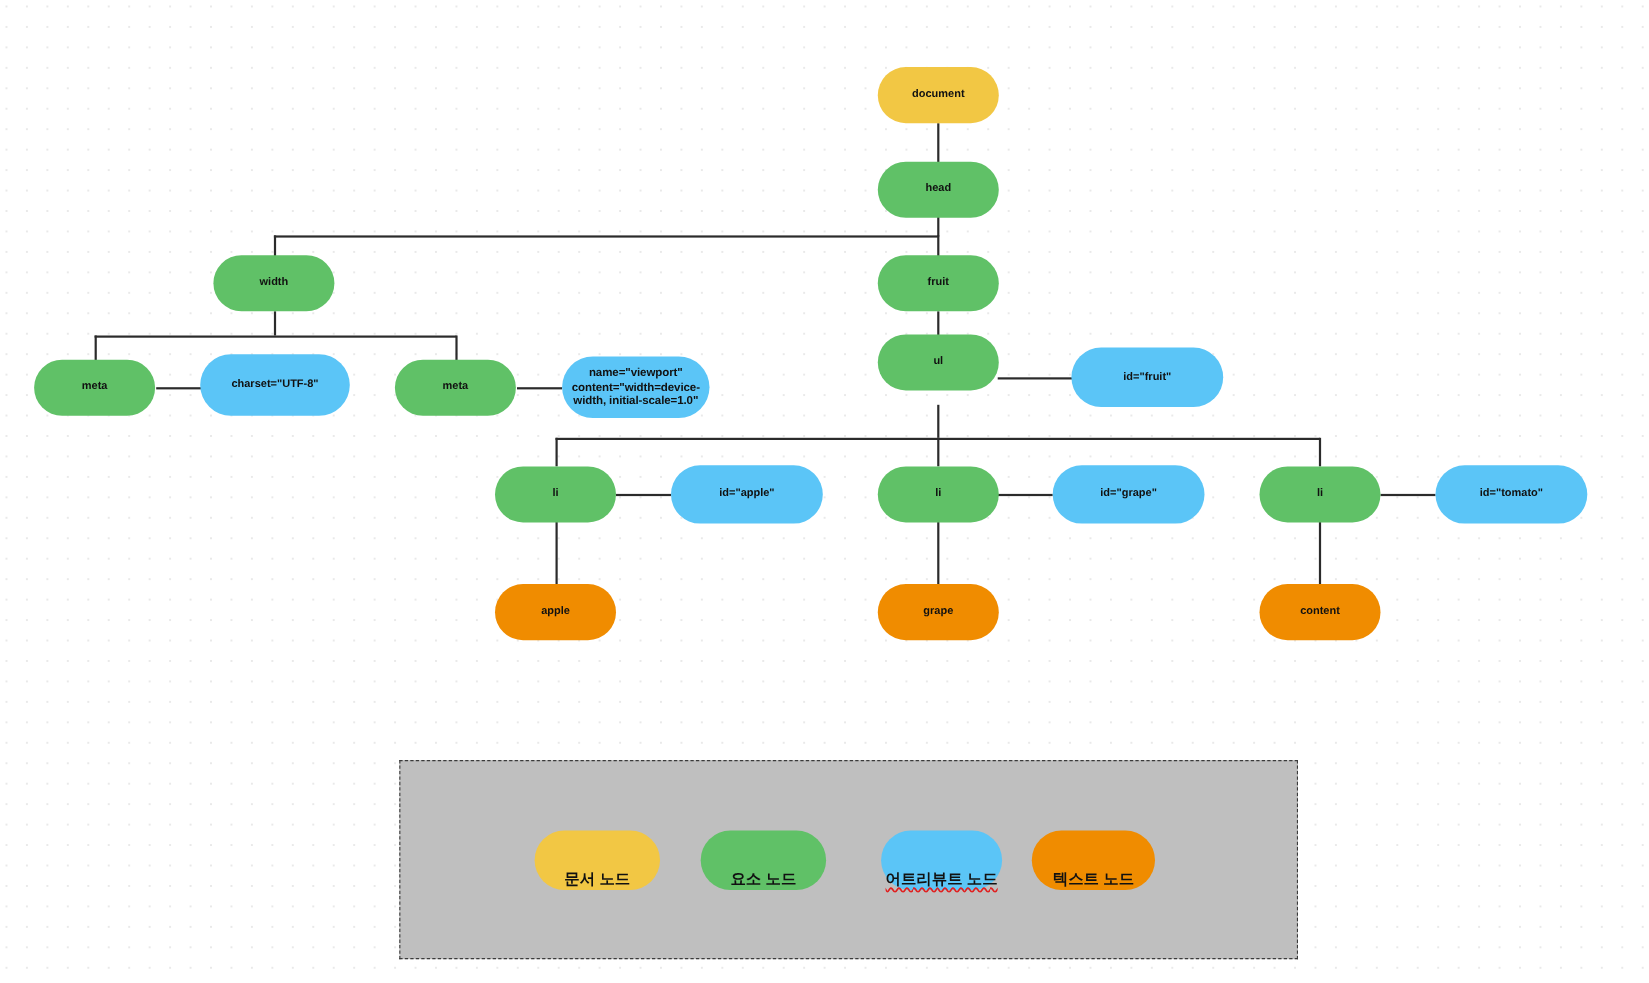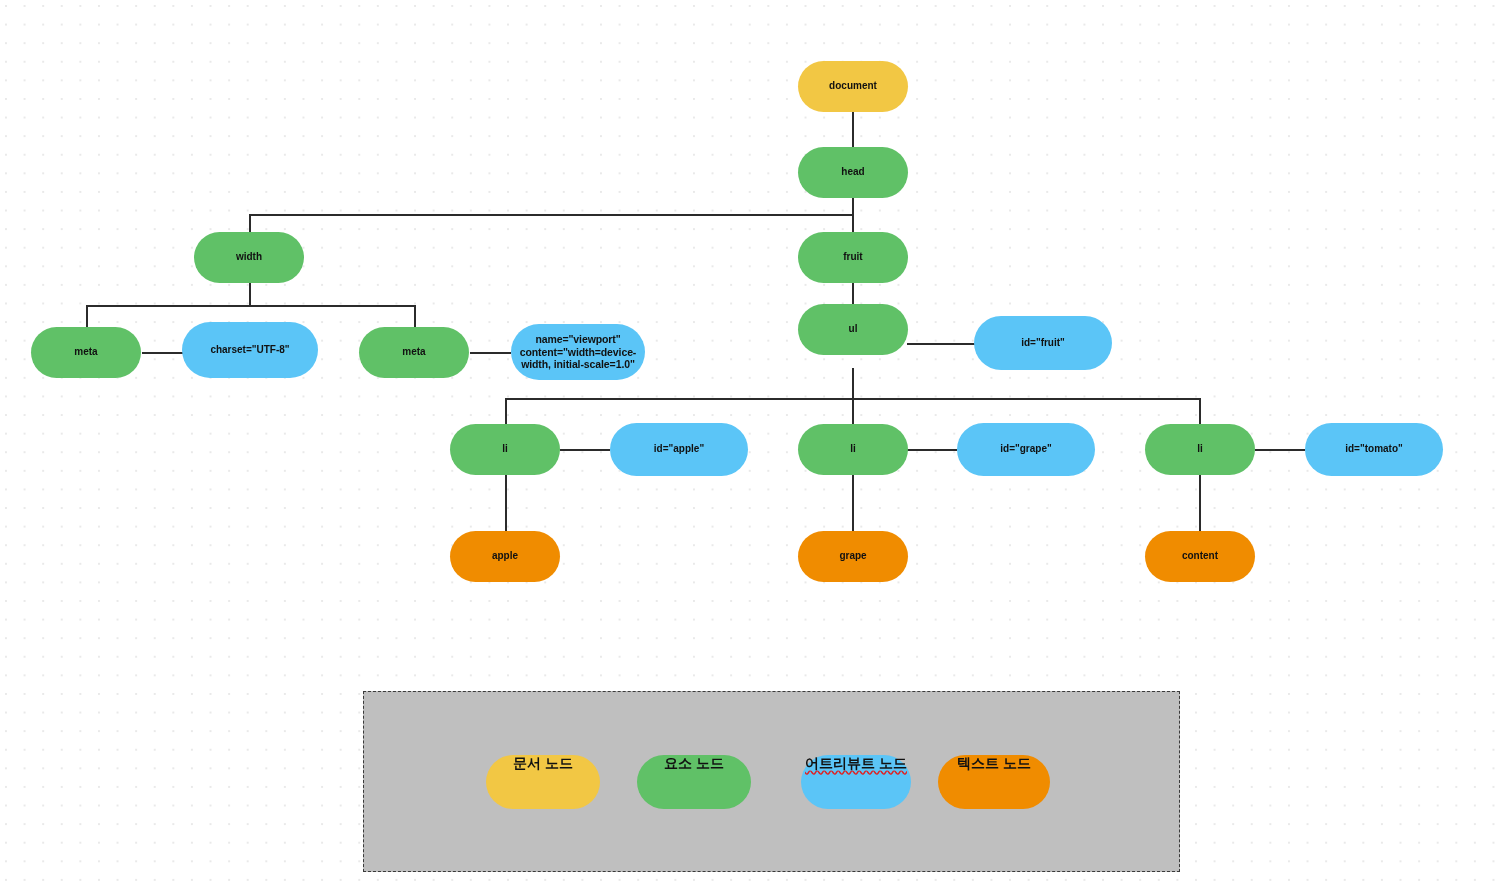--- a/index.html
+++ b/index.html
@@ -57,21 +57,21 @@
   #legend-box {
     position: absolute;
     background: #bfbfbf;
     border: 1.6px dashed #3a3a3a;
     box-sizing: border-box;
     z-index: 2;
   }
   .legend-chip {
     position: absolute;
     display: flex;
-    align-items: flex-start;
+    align-items: flex-end;
     justify-content: center;
     border-radius: 999px;
     font-size: 14px;
     font-weight: 700;
     color: #111111;
     box-sizing: border-box;
     z-index: 4;
   }
   .legend-chip.doc  { background: #F2C744; }
   .legend-chip.elem { background: #60C167; }

